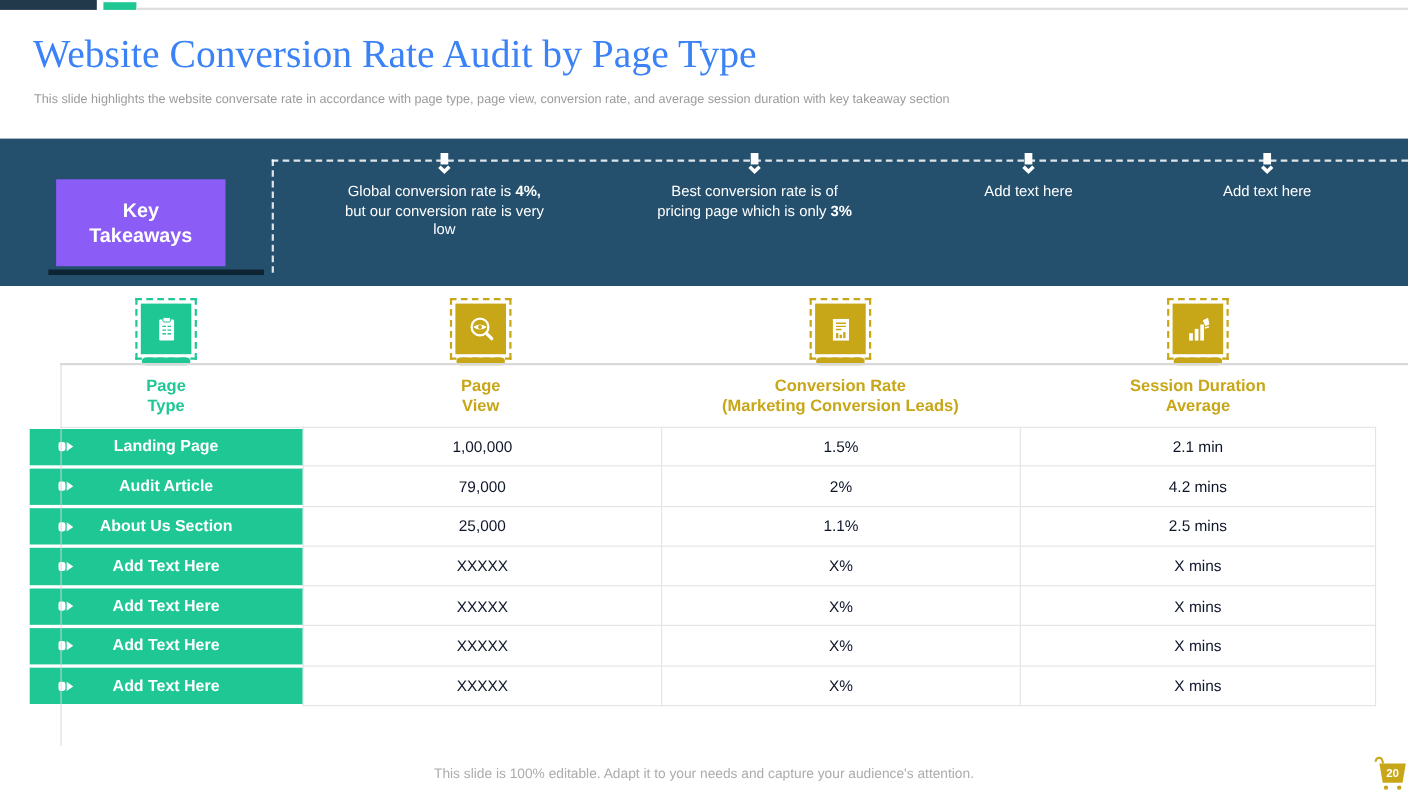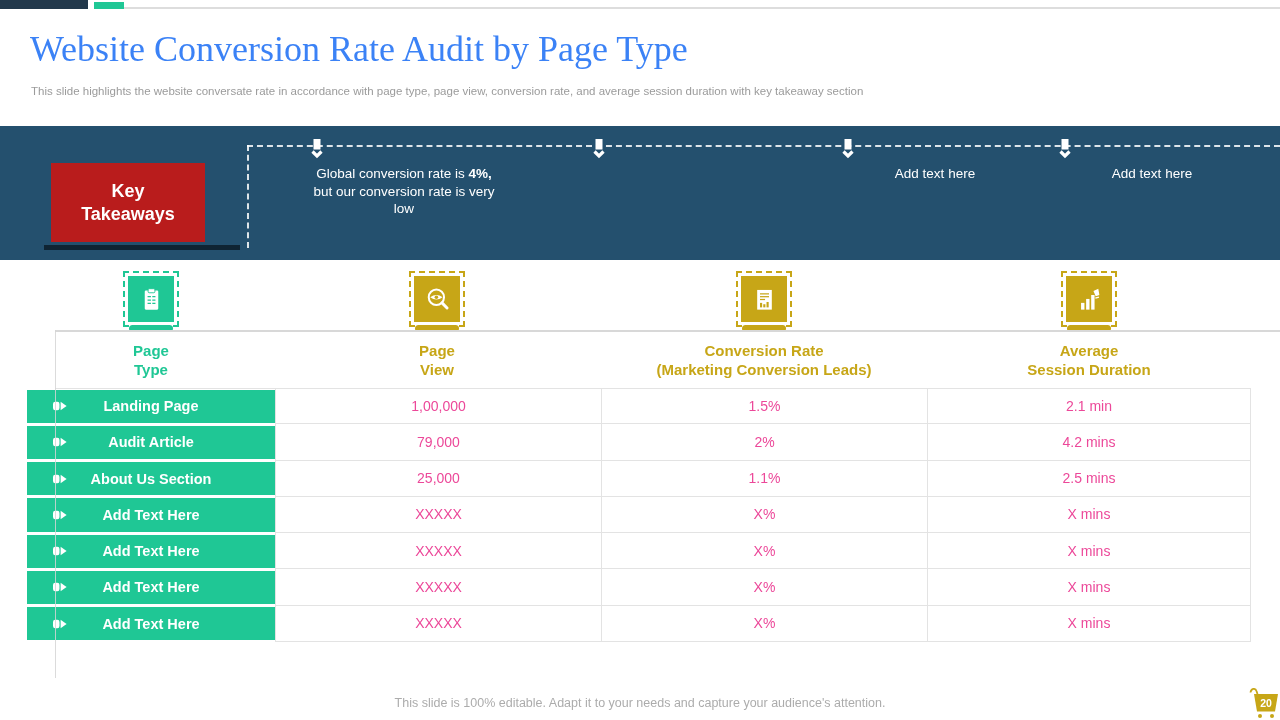--- a/index.html
+++ b/index.html
@@ -9,26 +9,26 @@
   
   .topbar-navy{position:absolute;left:0;top:0;width:88px;height:9px;background:#22384B;}
   .topbar-green{position:absolute;left:94px;top:2px;width:30px;height:7px;background:#1FC795;}
   .topbar-line{position:absolute;left:124px;top:7px;right:0;height:2px;background:#DDDDDD;}
 
   .title{position:absolute;left:30px;top:28px;font-family:"Liberation Serif",serif;font-size:36px;color:#3b82f6;white-space:nowrap;}
   .subtitle{position:absolute;left:31px;top:85px;font-size:11.5px;color:#9B9B9B;white-space:nowrap;}
 
   
   .banner{position:absolute;left:0;top:126px;width:1280px;height:134px;background:#24506E;}
-  .kt-box{position:absolute;left:51px;top:37px;width:154px;height:79px;background:#b91c1c;display:flex;align-items:center;justify-content:center;text-align:center;}
+  .kt-box{position:absolute;left:51px;top:37px;width:154px;height:79px;background:#8b5cf6;display:flex;align-items:center;justify-content:center;text-align:center;}
   .kt-box span{display:block;width:104px;color:#ffffff;font-weight:bold;font-size:18px;line-height:23px;}
   .kt-underline{position:absolute;left:44px;top:119px;width:196px;height:5px;background:#0F2433;}
   .dash-h{position:absolute;left:247px;top:19px;right:0;height:0;border-top:2px dashed rgba(255,255,255,.85);}
   .dash-v{position:absolute;left:247px;top:19px;height:103px;width:0;border-left:2px dashed rgba(255,255,255,.85);}
-  .b-item{position:absolute;top:13px;width:190px;display:flex;flex-direction:column;}
+  .b-item{position:absolute;top:13px;width:190px;display:flex;flex-direction:column;align-items:center;}
   .b-item .marker{line-height:0;margin-bottom:6px;}
   .b-text{color:#ffffff;font-size:13.5px;line-height:17.5px;text-align:center;}
   .b-text b{font-weight:bold;}
   .bi-0{left:309px;}.bi-1{left:591px;}.bi-2{left:840px;}.bi-3{left:1057px;}
 
   
   .icon-box{position:absolute;top:271px;width:46px;height:46px;border:2px dashed #C7A617;padding:3px;}
   .icon-box.teal{border-color:#1FC795;}
   .icon-inner{width:46px;height:46px;background:#C7A617;display:flex;align-items:center;justify-content:center;}
   .icon-box.teal .icon-inner{background:#1FC795;}
@@ -43,21 +43,21 @@
   .col-head.teal{color:#1FC795;}
   .col-head.gold{color:#C7A617;}
   .ch-0{left:-9px;}.ch-1{left:277px;}.ch-2{left:604px;}.ch-3{left:929px;}
 
   
   .rows{position:absolute;left:27px;top:388px;width:1224px;}
   .trow{display:flex;height:36.25px;}
   .c0{width:248px;margin:1.5px 0;background:#1FC795;position:relative;display:flex;align-items:center;justify-content:center;text-align:right;}
   .c0 .lbl{color:#ffffff;font-weight:bold;font-size:14.5px;}
   .row-ic{position:absolute;left:26px;top:50%;transform:translateY(-50%);line-height:0;}
-  .c1,.c2,.c3{display:flex;align-items:center;justify-content:center;font-size:14px;color:#ec4899;border-bottom:1px solid #E3E3E3;box-sizing:border-box;}
+  .c1,.c2,.c3{display:flex;align-items:center;justify-content:center;font-size:14px;color:#0f172a;border-bottom:1px solid #E3E3E3;box-sizing:border-box;}
   .c1{width:326px;border-left:1px solid #E3E3E3;}
   .c2{width:326px;border-left:1px solid #E3E3E3;}
   .c3{width:324px;border-left:1px solid #E3E3E3;border-right:1px solid #E3E3E3;}
   .row-topline{position:absolute;left:55px;top:388px;width:1196px;height:1px;background:#E3E3E3;}
   .left-vline{position:absolute;left:55px;top:330px;width:1px;height:348px;background:#D5D5D5;opacity:.85;z-index:5;}
 
   
   .footer-note{position:absolute;left:0;top:696px;width:1280px;text-align:center;font-size:12.5px;color:#ACACAC;}
   .cart{position:absolute;left:1247px;top:685px;line-height:0;}
 </style>
@@ -91,20 +91,21 @@
     <div class="b-text"><span class="bt-before">Global conversion rate is </span><b class="bt-bold">4%,</b><span class="bt-after"> but our conversion rate is very low</span></div>
   </div>
 
   <div class="b-item bi-1">
     <span class="marker">
       <svg width="16" height="20" viewBox="0 0 16 20">
         <rect x="4.5" y="0" width="7" height="10.5" fill="#ffffff"></rect>
         <path d="M3.5 12.5 L8 17 L12.5 12.5" fill="none" stroke="#ffffff" stroke-width="3.2"></path>
       </svg>
     </span>
+    <div class="b-text"><span class="bt-before">Best conversion rate is of pricing page which is only </span><b class="bt-bold">3%</b><span class="bt-after"></span></div>
   </div>
 
   <div class="b-item bi-2">
     <span class="marker">
       <svg width="16" height="20" viewBox="0 0 16 20">
         <rect x="4.5" y="0" width="7" height="10.5" fill="#ffffff"></rect>
         <path d="M3.5 12.5 L8 17 L12.5 12.5" fill="none" stroke="#ffffff" stroke-width="3.2"></path>
       </svg>
     </span>
     <div class="b-text"><span class="bt-before">Add text here</span><b class="bt-bold"></b><span class="bt-after"></span></div>
@@ -183,22 +184,22 @@
   </div>
   <div class="col-head gold ch-1">
     <div>Page</div>
       <div>View</div>
   </div>
   <div class="col-head gold ch-2">
     <div>Conversion Rate</div>
       <div>(Marketing Conversion Leads)</div>
   </div>
   <div class="col-head gold ch-3">
-    <div>Average</div>
-      <div>Session Duration</div>
+    <div>Session Duration</div>
+      <div>Average</div>
   </div>
 
   <div class="row-topline"></div>
   <div class="left-vline"></div>
 
   <div class="rows" id="rows">
   <div class="trow">
     <div class="c0">
       <span class="row-ic">
         <svg width="15" height="10" viewBox="0 0 15 10">

